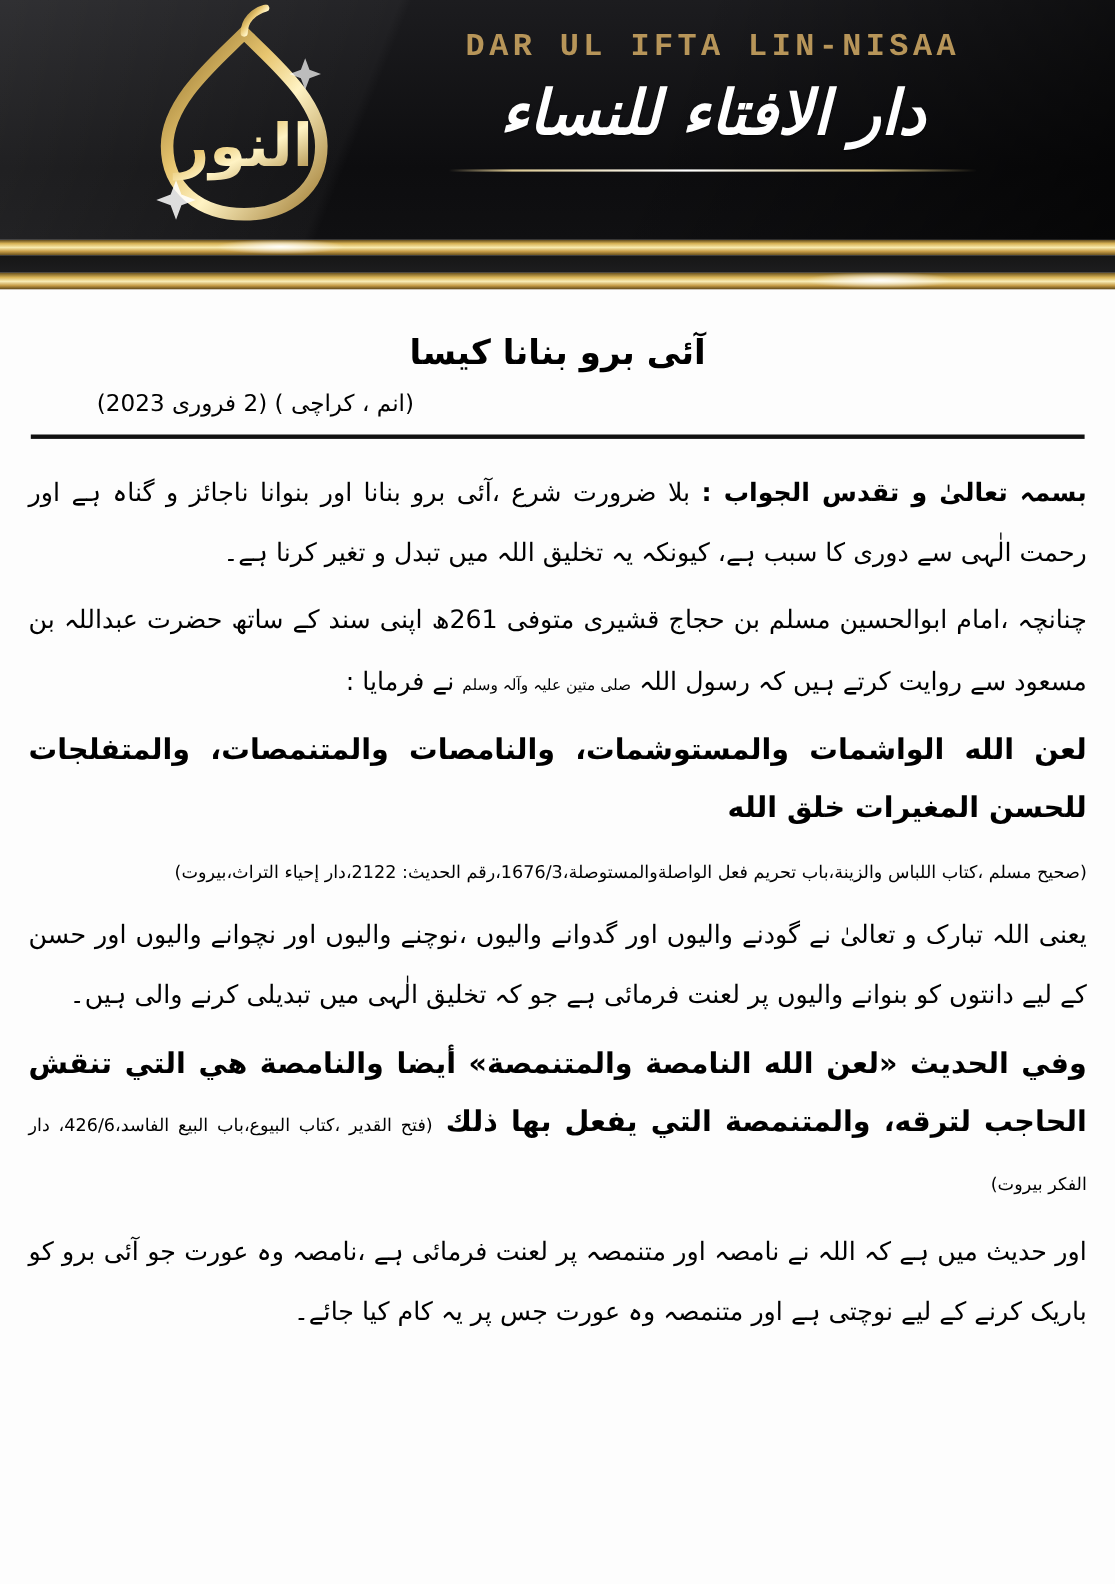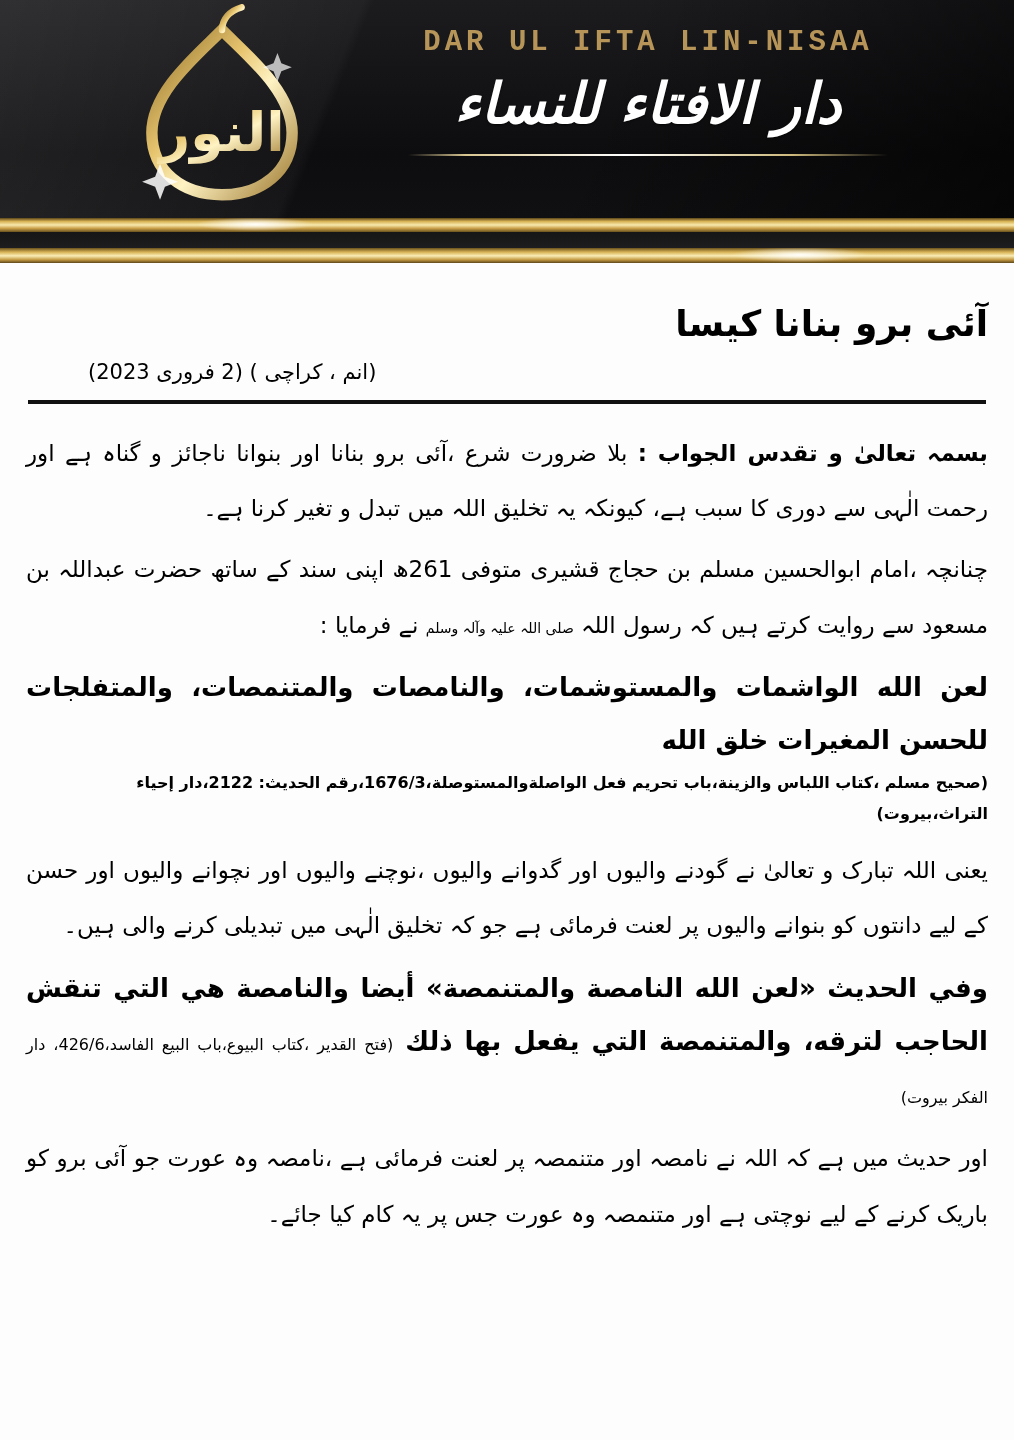--- a/index.html
+++ b/index.html
@@ -55,21 +55,22 @@
     height: 15px;
     background:
       radial-gradient(ellipse 110px 12px at 800px 45%, rgba(255,255,255,0.95), rgba(255,255,255,0) 62%),
       linear-gradient(180deg, #6b521d 0%, #d9b457 28%, #f9edb6 52%, #c49a43 78%, #5e4718 100%);
   }
 
   
   .doc { padding: 0 26px; }
   .fatwa-title {
     direction: rtl;
-    font-size: 36px;
+    text-align: center;
+    font-size: 31px;
     font-weight: bold;
     margin: 40px 0 16px;
   }
   .urdu {
     direction: rtl;
     text-align: justify;
     font-size: 23px;
     line-height: 2.4;
     margin: 0 0 6px;
   }
@@ -92,22 +93,22 @@
     font-weight: bold;
     font-size: 26px;
     line-height: 2.05;
     margin: 8px 0 0;
   }
   .ref {
     direction: rtl;
     text-align: right;
     font-size: 16px;
     line-height: 1.9;
-    margin: 1px 0 14px;
-    font-weight: bold;
+    margin: 16px 0 14px;
+    font-weight: normal;
   }
   .ref-inline { font-weight: normal; font-size: 16px; }
   .salawat { font-size: 14px; }
 </style>
 </head>
 <body>
 
 <div class="page">
 
   <header class="banner">
@@ -142,21 +143,21 @@
   <main class="doc">
 
     <h1 class="fatwa-title">آئی برو بنانا کیسا</h1>
 
     <div class="q-meta">(انم ، کراچی ) (2 فروری 2023)</div>
 
     <hr class="divider">
 
     <p class="urdu"><span class="ans-label">بسمہ تعالیٰ و تقدس الجواب :</span> <span>بلا ضرورت شرع ،آئی برو بنانا اور بنوانا ناجائز و گناہ ہے اور رحمت الٰہی سے دوری کا سبب ہے، کیونکہ یہ تخلیق اللہ میں تبدل و تغیر کرنا ہے۔</span></p>
 
-    <p class="urdu"><span>چنانچہ ،امام ابوالحسین مسلم بن حجاج قشیری متوفی 261ھ اپنی سند کے ساتھ حضرت عبداللہ بن مسعود سے روایت کرتے ہیں کہ رسول اللہ</span> <span class="salawat">صلی اللہ علیہ وآلہ وسلم</span> <span>نے فرمایا :</span></p>
+    <p class="urdu"><span>چنانچہ ،امام ابوالحسین مسلم بن حجاج قشیری متوفی 261ھ اپنی سند کے ساتھ حضرت عبداللہ بن مسعود سے روایت کرتے ہیں کہ رسول اللہ</span> <span class="salawat">صلی متین علیہ وآلہ وسلم</span> <span>نے فرمایا :</span></p>
 
     <p class="arabic-bold">لعن الله الواشمات والمستوشمات، والنامصات والمتنمصات، والمتفلجات للحسن المغيرات خلق الله</p>
     <p class="ref">(صحيح مسلم ،كتاب اللباس والزينة،باب تحريم فعل الواصلةوالمستوصلة،1676/3،رقم الحديث: 2122،دار إحياء التراث،بيروت)</p>
 
     <p class="urdu">یعنی اللہ تبارک و تعالیٰ نے گودنے والیوں اور گدوانے والیوں ،نوچنے والیوں اور نچوانے والیوں اور حسن کے لیے دانتوں کو بنوانے والیوں پر لعنت فرمائی ہے جو کہ تخلیق الٰہی میں تبدیلی کرنے والی ہیں۔</p>
 
 
     <p class="arabic-bold"><span>وفي الحديث «لعن الله النامصة والمتنمصة» أيضا والنامصة هي التي تنقش الحاجب لترقه، والمتنمصة التي يفعل بها ذلك</span> <span class="ref-inline">(فتح القدير ،كتاب البيوع،باب البيع الفاسد،426/6، دار الفكر بيروت)</span></p>
 
     <p class="urdu" style="margin-top:10px;">اور حدیث میں ہے کہ اللہ نے نامصہ اور متنمصہ پر لعنت فرمائی ہے ،نامصہ وہ عورت جو آئی برو کو باریک کرنے کے لیے نوچتی ہے اور متنمصہ وہ عورت جس پر یہ کام کیا جائے۔</p>

